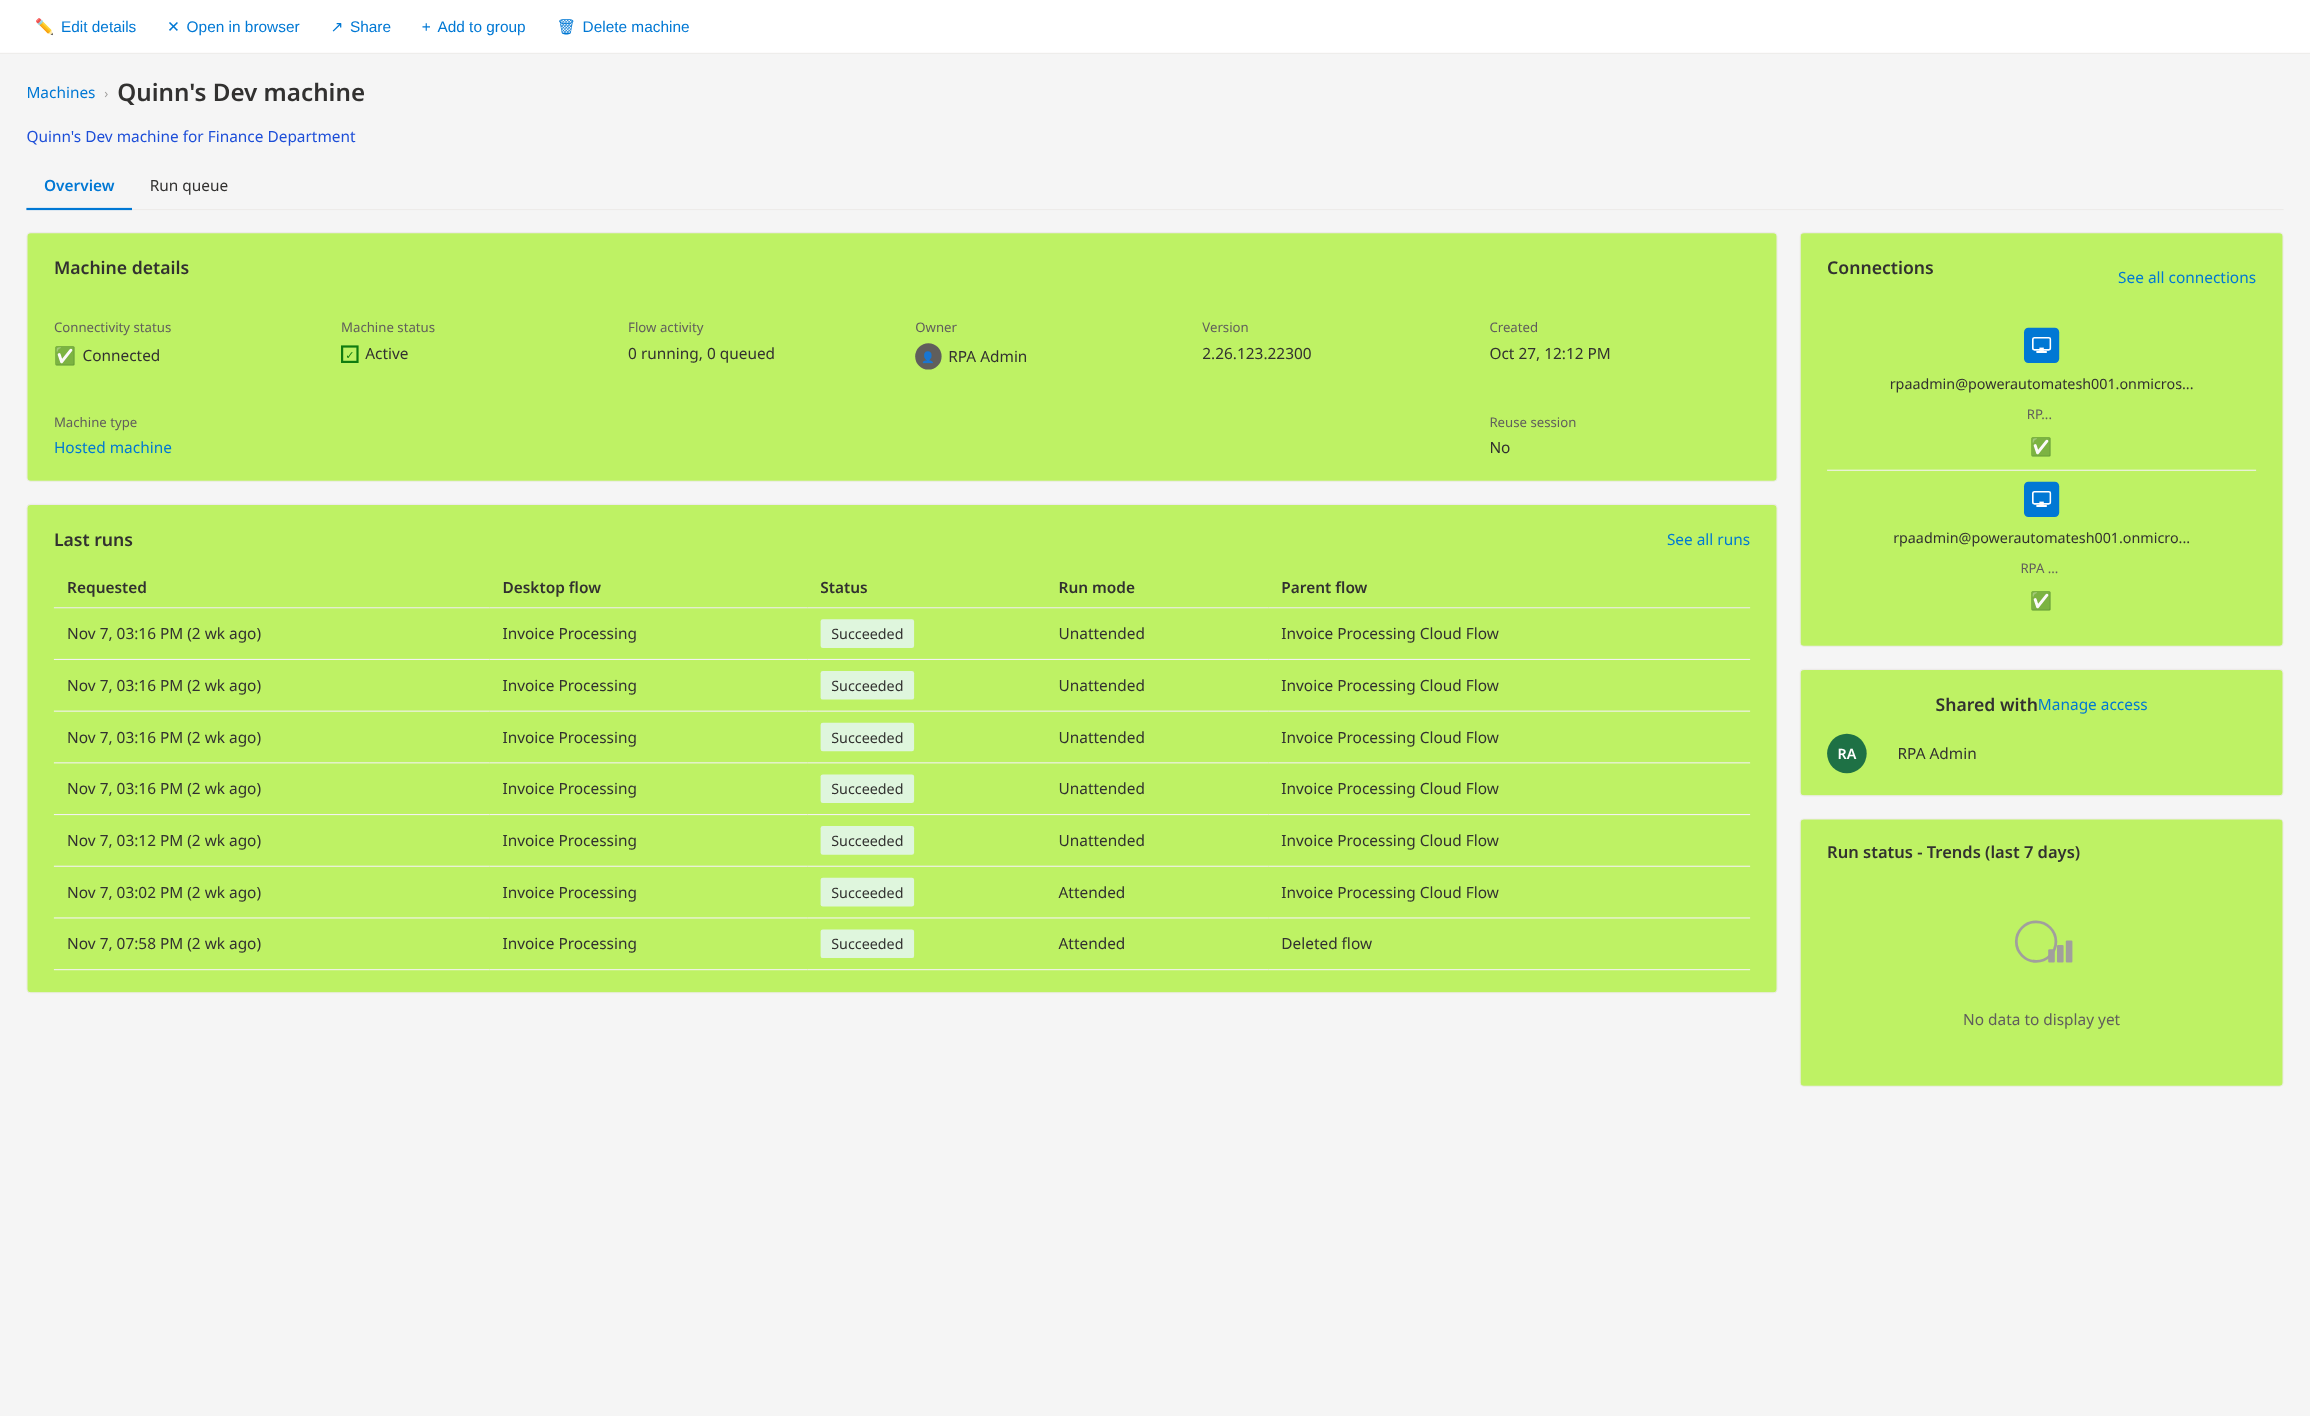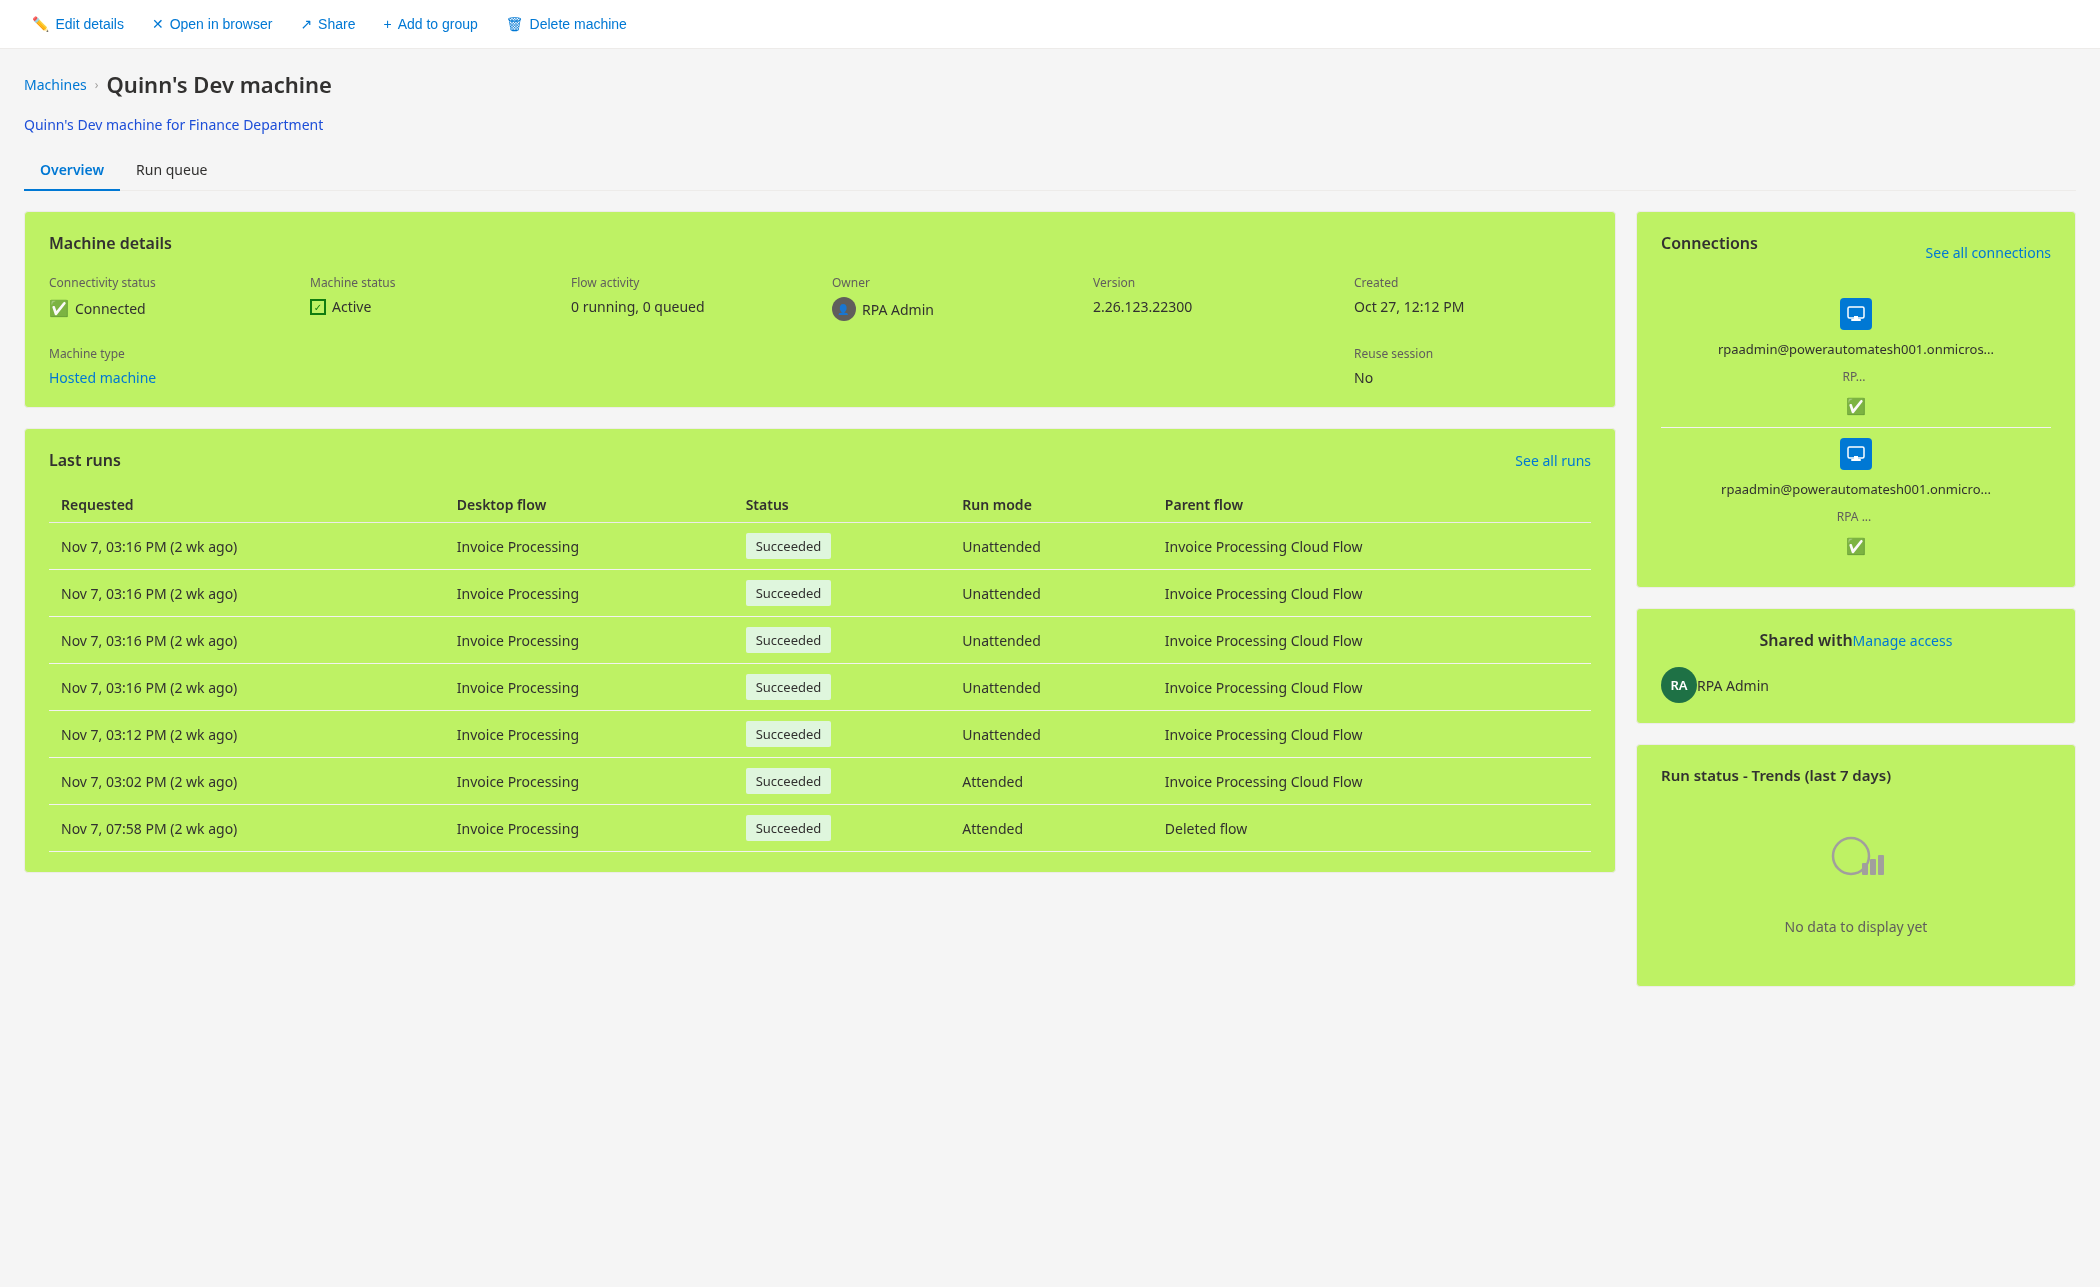--- a/index.html
+++ b/index.html
@@ -108,20 +108,21 @@
       grid-template-columns: repeat(6, 1fr);
       gap: 20px 24px;
       row-gap: 24px;
     }
 
     .detail-item {}
     .detail-label {
       font-size: 12px;
       color: #605e5c;
       margin-bottom: 6px;
+      margin-top: 15px;
     }
     .detail-value {
       font-size: 14px;
       color: #323130;
       display: flex;
       align-items: center;
       gap: 6px;
     }
     .status-icon-connected { color: #107c10; font-size: 16px; }
 
@@ -204,21 +205,21 @@
     
     .shared-header {
       display: flex;
       align-items: center;
       justify-content: center;
       margin-bottom: 16px;
     }
     .shared-item {
       display: flex;
       align-items: center;
-      gap: 0;
+      gap: 28px;
     }
     .avatar {
       width: 36px;
       height: 36px;
       border-radius: 50%;
       background: #1e7145;
       color: #fff;
       display: flex;
       align-items: center;
       justify-content: center;

